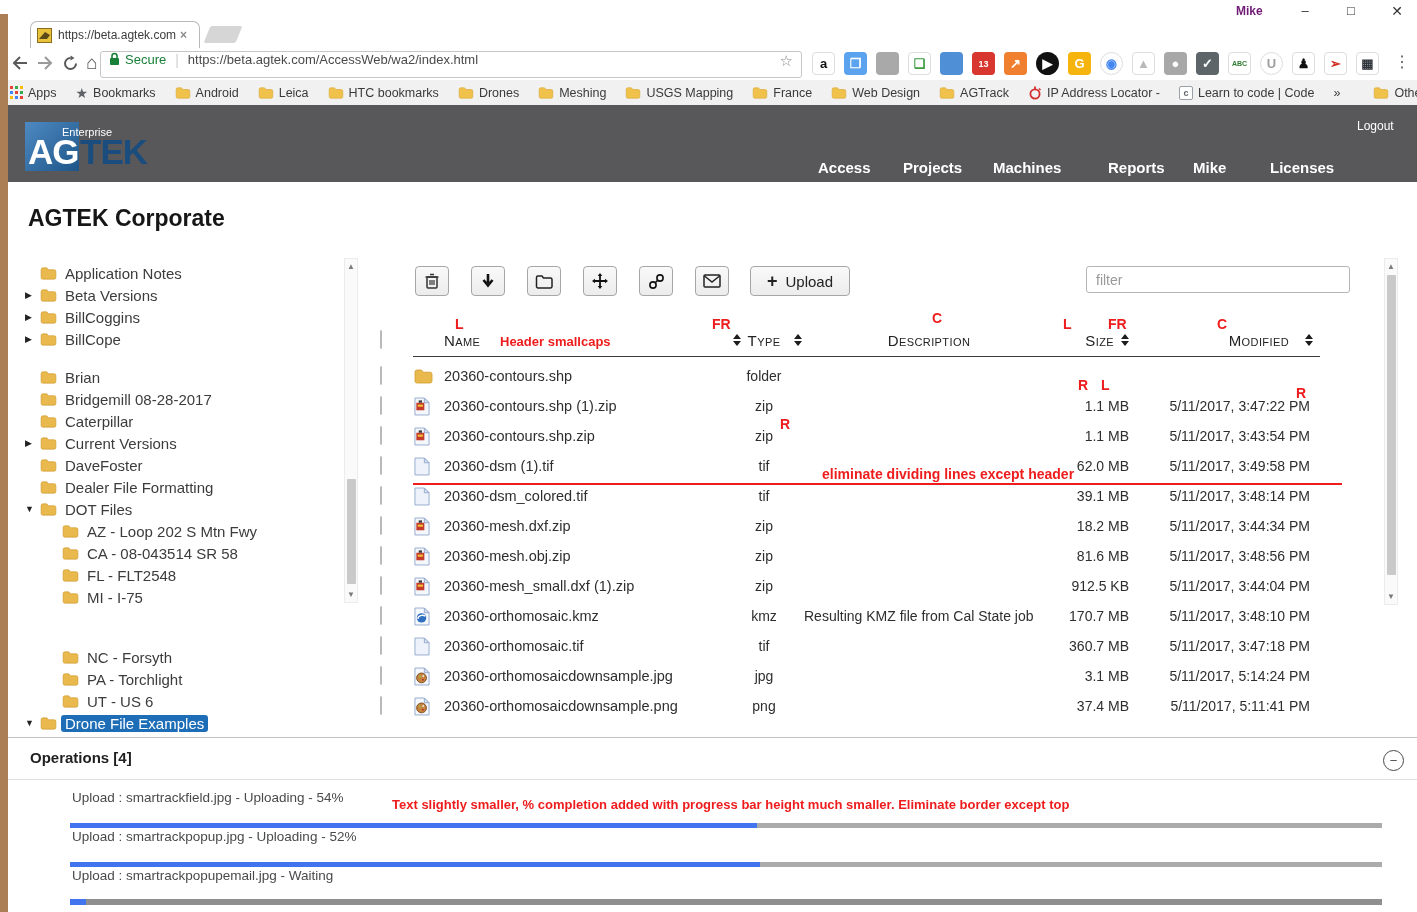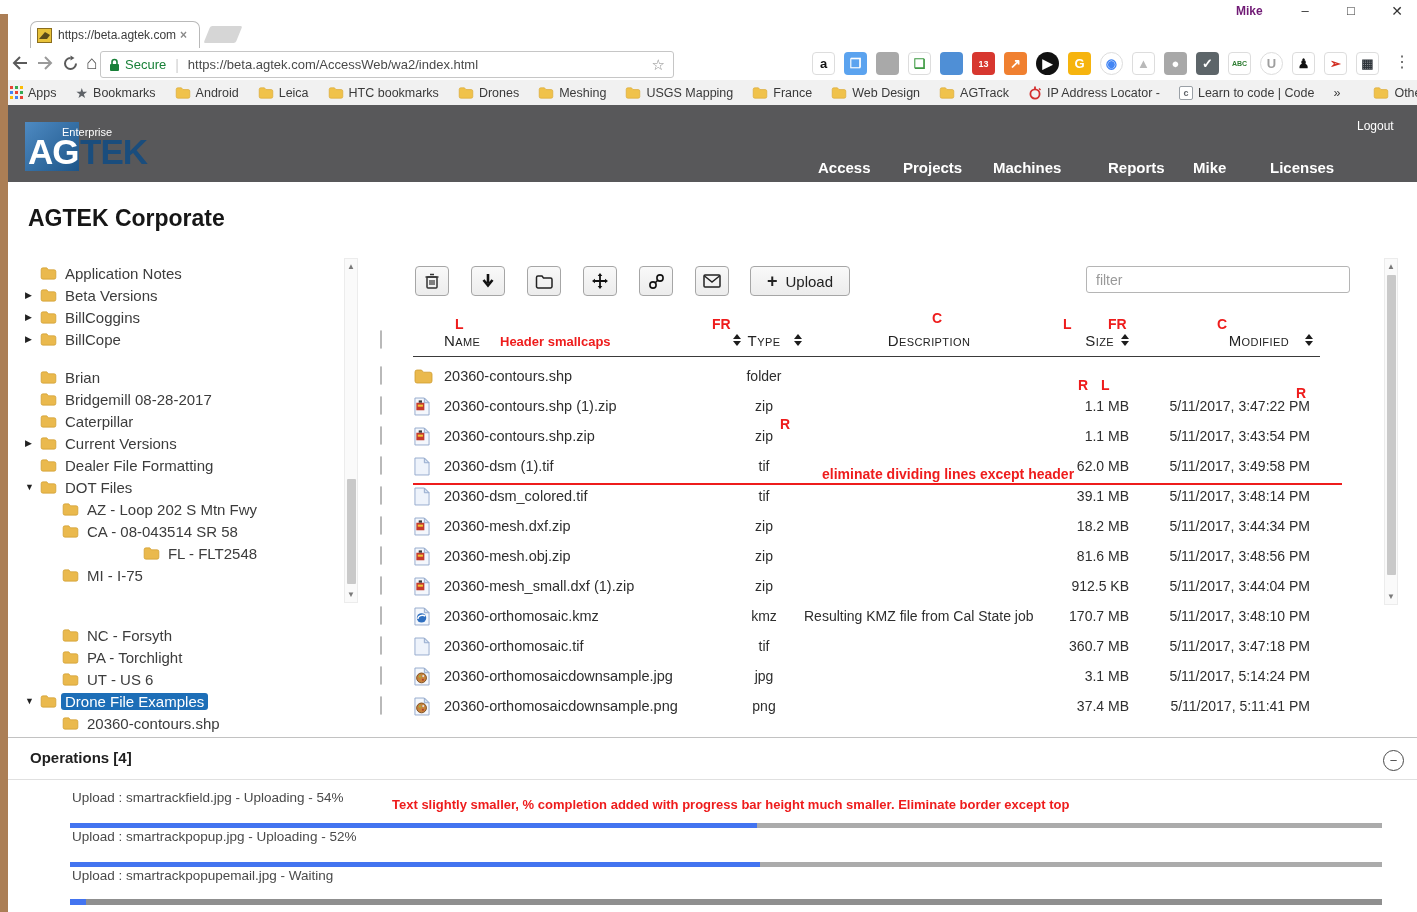--- a/index.html
+++ b/index.html
@@ -18,21 +18,21 @@
 
   
   .tab { position:absolute; left:30px; top:21px; width:170px; height:27px; background:#fff; border:1px solid #b9b9b9; border-bottom:none; border-radius:7px 7px 0 0; display:flex; align-items:center; padding:0 6px; }
   .tab-title { font-size:12px; color:#3c3c3c; white-space:nowrap; overflow:hidden; text-overflow:clip; width:118px; margin-left:6px; }
   .tab-close { font-size:12px; color:#8a8a8a; margin-left:4px; font-weight:bold; }
   .newtab { position:absolute; left:207px; top:26px; width:32px; height:17px; background:#d6d6d6; transform:skewX(-22deg); border-radius:2px; }
 
   
   .toolbar { position:absolute; left:0; top:48px; width:1417px; height:32px; background:#fff; }
   .navglyph { position:absolute; top:50px; width:24px; height:26px; display:flex; align-items:center; justify-content:center; color:#5a5a5a; }
-  .urlbar { position:absolute; left:100px; top:51px; width:574px; height:27px; border:1px solid #c6c6c6; border-radius:3px; background:#fff; display:flex; align-items:center; padding:0 8px; }
+  .urlbar { position:absolute; left:100px; top:51px; width:702px; height:27px; border:1px solid #c6c6c6; border-radius:3px; background:#fff; display:flex; align-items:flex-start; padding:0 8px; }
   .secure { color:#188038; font-size:13px; font-weight:500; margin-left:5px; }
   .url-sep { color:#d0d0d0; margin:0 9px; font-size:14px; }
   .url-text { font-size:13px; color:#4a4a4a; white-space:nowrap; }
   .url-star { margin-left:auto; font-size:15px; color:#8a8a8a; }
   .ext { position:absolute; top:52px; width:23px; height:23px; border-radius:4px; display:flex; align-items:center; justify-content:center; font-weight:bold; font-size:13px; }
   .ext.round { border-radius:50%; }
   .menu-dots { position:absolute; left:1392px; top:52px; font-size:16px; color:#5a5a5a; width:20px; text-align:center; }
 
   
   .bookmarks { position:absolute; left:0; top:80px; width:1417px; height:25px; background:#f1f1f1; display:flex; align-items:center; padding-left:10px; }
@@ -403,20 +403,29 @@
         </span>
         <span class="tree-label">Current Versions</span>
       </div>
       <div class="tree-row" style="padding-left: 5px;">
         <span class="tree-caret"></span>
         <span class="tree-fold" style="display: flex;">
           <svg width="17" height="13" viewBox="0 0 19 15">
             <path d="M1 3 a2 2 0 0 1 2-2 h4.5 l2 2.2 H16 a2 2 0 0 1 2 2 V12 a2 2 0 0 1-2 2 H3 a2 2 0 0 1-2-2 Z" fill="#eab94d" stroke="#cf9c2f" stroke-width="0.8"></path>
           </svg>
         </span>
+        <span class="tree-label">DaveFoster</span>
+      </div>
+      <div class="tree-row" style="padding-left: 5px;">
+        <span class="tree-caret"></span>
+        <span class="tree-fold" style="display: flex;">
+          <svg width="17" height="13" viewBox="0 0 19 15">
+            <path d="M1 3 a2 2 0 0 1 2-2 h4.5 l2 2.2 H16 a2 2 0 0 1 2 2 V12 a2 2 0 0 1-2 2 H3 a2 2 0 0 1-2-2 Z" fill="#eab94d" stroke="#cf9c2f" stroke-width="0.8"></path>
+          </svg>
+        </span>
         <span class="tree-label">Dealer File Formatting</span>
       </div>
       <div class="tree-row" style="padding-left: 5px;">
         <span class="tree-caret">▼</span>
         <span class="tree-fold" style="display: flex;">
           <svg width="17" height="13" viewBox="0 0 19 15">
             <path d="M1 3 a2 2 0 0 1 2-2 h4.5 l2 2.2 H16 a2 2 0 0 1 2 2 V12 a2 2 0 0 1-2 2 H3 a2 2 0 0 1-2-2 Z" fill="#eab94d" stroke="#cf9c2f" stroke-width="0.8"></path>
           </svg>
         </span>
         <span class="tree-label">DOT Files</span>
@@ -432,21 +441,21 @@
       </div>
       <div class="tree-row" style="padding-left: 27px;">
         <span class="tree-caret"></span>
         <span class="tree-fold" style="display: flex;">
           <svg width="17" height="13" viewBox="0 0 19 15">
             <path d="M1 3 a2 2 0 0 1 2-2 h4.5 l2 2.2 H16 a2 2 0 0 1 2 2 V12 a2 2 0 0 1-2 2 H3 a2 2 0 0 1-2-2 Z" fill="#eab94d" stroke="#cf9c2f" stroke-width="0.8"></path>
           </svg>
         </span>
         <span class="tree-label">CA - 08-043514 SR 58</span>
       </div>
-      <div class="tree-row" style="padding-left: 27px; justify-content: center;">
+      <div class="tree-row" style="padding-left: 27px;">
         <span class="tree-caret"></span>
         <span class="tree-fold" style="display: flex;">
           <svg width="17" height="13" viewBox="0 0 19 15">
             <path d="M1 3 a2 2 0 0 1 2-2 h4.5 l2 2.2 H16 a2 2 0 0 1 2 2 V12 a2 2 0 0 1-2 2 H3 a2 2 0 0 1-2-2 Z" fill="#eab94d" stroke="#cf9c2f" stroke-width="0.8"></path>
           </svg>
         </span>
         <span class="tree-label">FL - FLT2548</span>
       </div>
       <div class="tree-row" style="padding-left: 27px;">
         <span class="tree-caret"></span>

